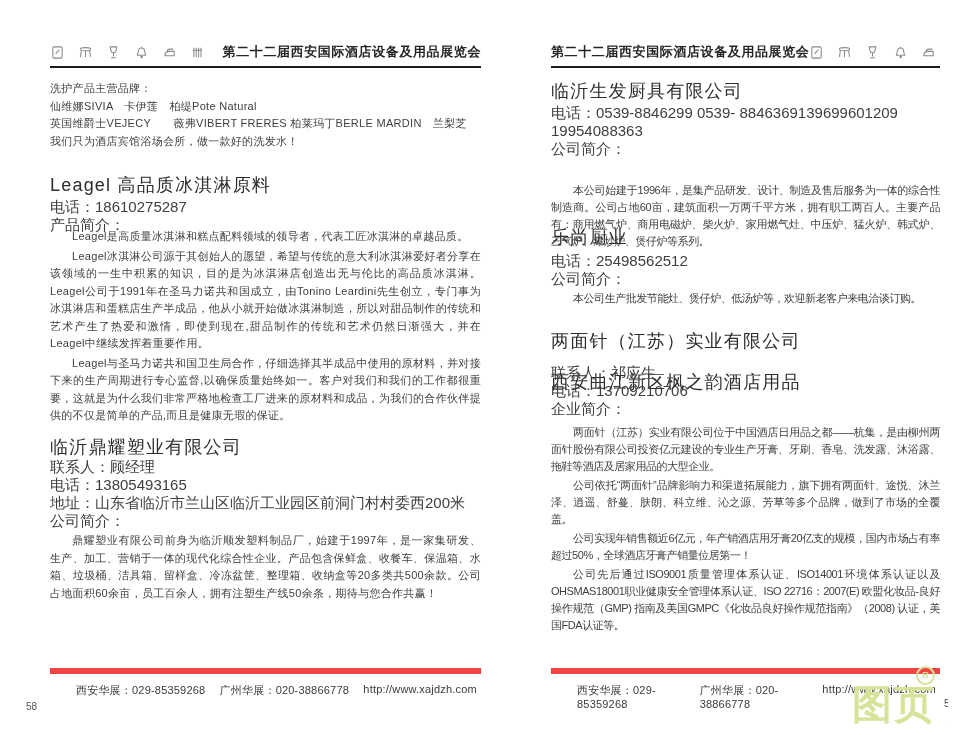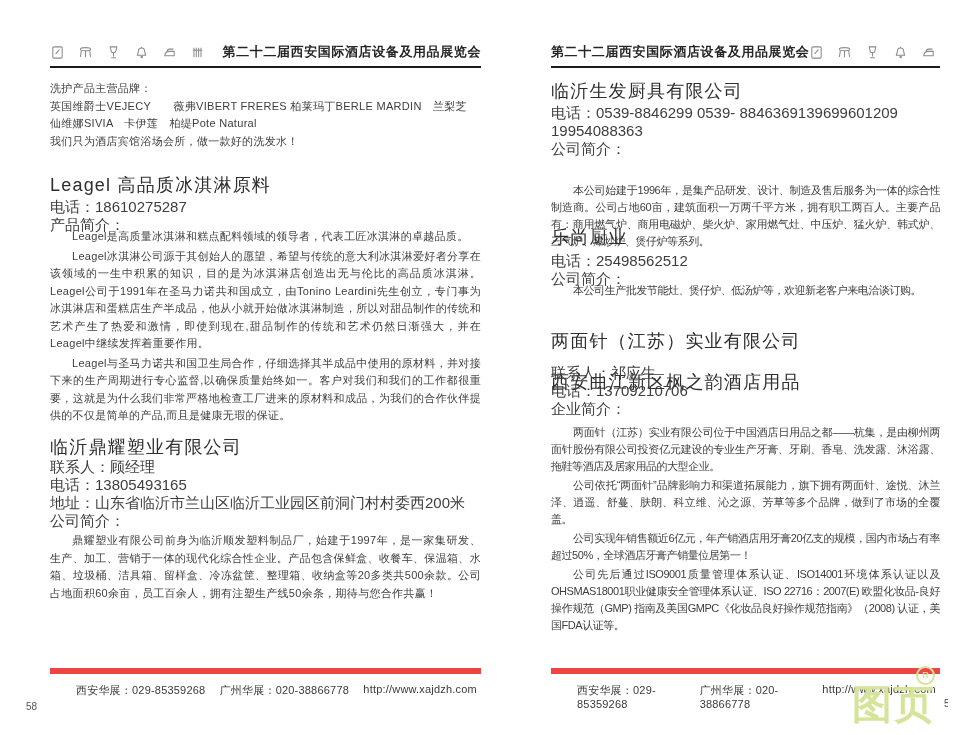--- a/index.html
+++ b/index.html
@@ -40,21 +40,21 @@
   #wm .reg{position:absolute;left:64px;top:-16px;width:15px;height:15px;border:2px solid;
            border-radius:50%;display:flex;align-items:center;justify-content:center;
            font-size:9px;font-weight:700;line-height:1;}
 
   
   #pL .intro{top:42px;}
   #pL .s0t{top:136px;} #pL .s0f{top:160px;} #pL .s0p{top:190px;}
   #pL .s1t{top:398px;} #pL .s1f{top:420px;} #pL .s1p{top:494px;}
   
   #pR .s0t{top:42px;}  #pR .s0f{top:66px;}  #pR .s0p{top:100px;margin-top:44px;}
-  #pR .s1t{top:188px;} #pR .s1f{top:214px;} #pR .s1p{top:244px;}
+  #pR .s1t{top:188px;} #pR .s1f{top:214px;} #pR .s1p{top:252px;}
   #pR .s2t{top:292px;} #pR .s2f{top:326px;} #pR .s2p{top:386px;}
 </style>
 </head>
 <body>
 
 <div id="canvas">
 
   <div class="page" id="pL">
 
     <div class="header">
@@ -95,22 +95,22 @@
               <path d="M4.2 3 V13 M6.7 3 V13 M9.2 3 V13 M11.7 3 V13"></path>
               <path d="M3 5.6 H13"></path>
             </svg>
           </span>
       </span>
       <span class="htitle">第二十二届西安国际酒店设备及用品展览会</span>
     </div>
 
     <div class="blk intro">
       <div>洗护产品主营品牌：</div>
+      <div>仙维娜SIVIA　卡伊莲　柏缇Pote Natural</div>
       <div>英国维爵士VEJECY　　薇弗VIBERT FRERES 柏莱玛丁BERLE MARDIN　兰梨芝</div>
-      <div>仙维娜SIVIA　卡伊莲　柏缇Pote Natural</div>
       <div>我们只为酒店宾馆浴场会所，做一款好的洗发水！</div>
     </div>
 
     <div class="blk s0t sec-title">Leagel 高品质冰淇淋原料</div>
     <div class="blk s0f fields">
       <div>电话：18610275287</div>
       <div>产品简介：</div>
     </div>
     <div class="blk s0p paras">
       <p class="para">Leagel是高质量冰淇淋和糕点配料领域的领导者，代表工匠冰淇淋的卓越品质。</p>

